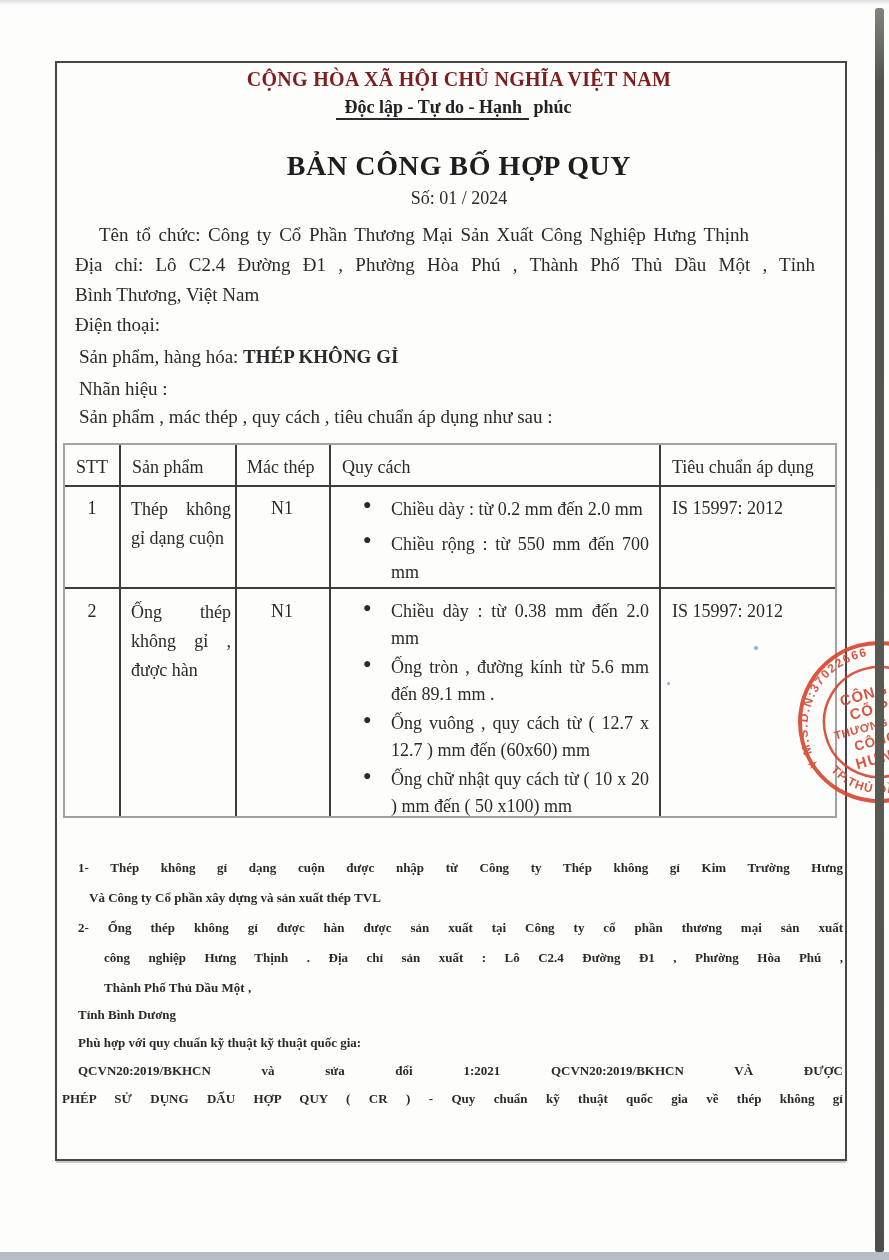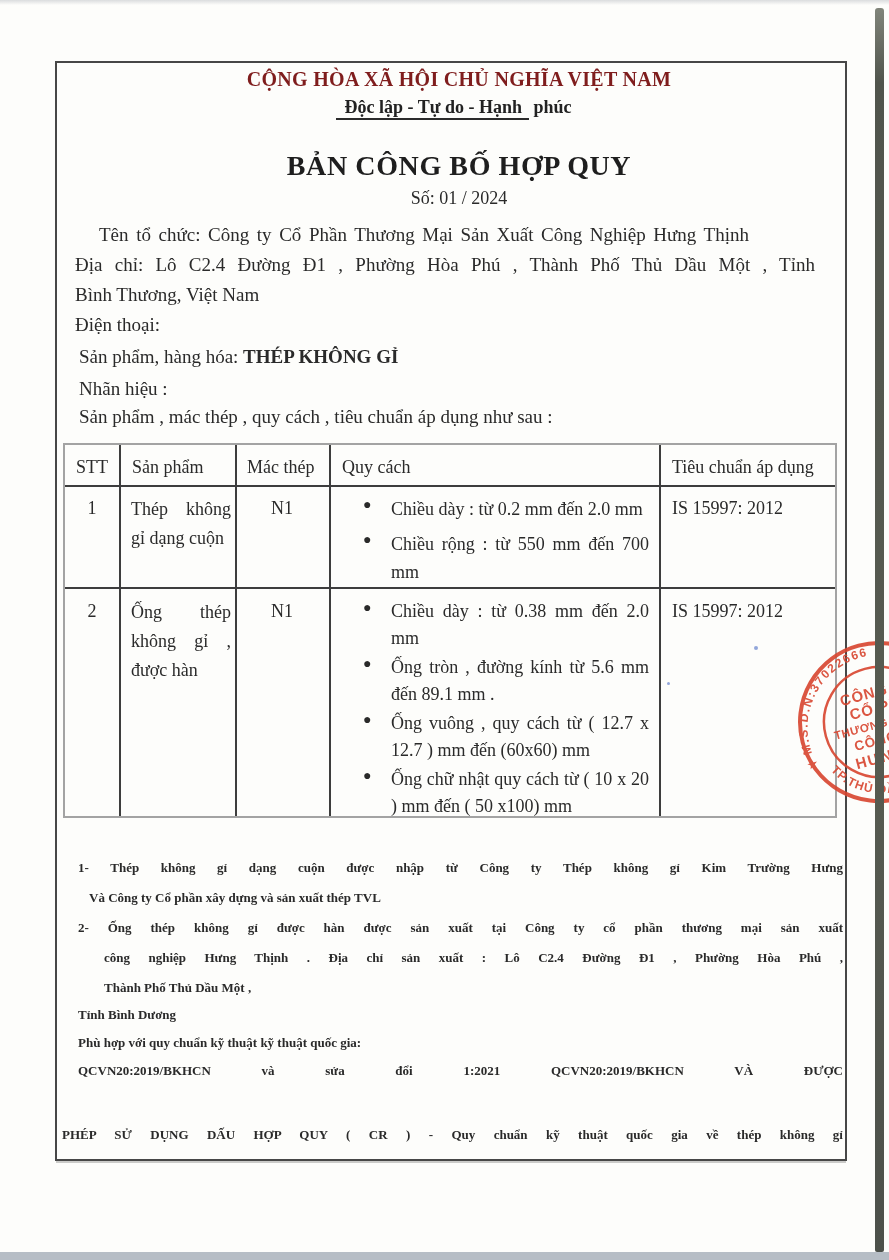--- a/index.html
+++ b/index.html
@@ -65,21 +65,21 @@
   
   .note{font-size:13px;font-weight:bold;}
   .n1a{left:78px;top:860px;width:765px;}
   .n1b{left:74px;top:890px;margin-left:15px;}
   .n2a{left:78px;top:920px;width:765px;}
   .n2b{left:104px;top:950px;width:739px;}
   .n2c{left:104px;top:980px;}
   .n3{left:78px;top:1007px;}
   .n4{left:78px;top:1035px;}
   .n5a{left:78px;top:1063px;width:765px;}
-  .n5b{left:62px;top:1091px;width:781px;margin-top:36px;}
+  .n5b{left:62px;top:1091px;width:781px;}
   
   .stamp{position:absolute;left:764px;top:607px;opacity:.9;}
   .stamp text{fill:#d8452f;font-family:"Liberation Sans","DejaVu Sans",sans-serif;font-weight:bold;}
 </style>
 </head>
 <body>
 
 <div class="page">
 
   <div class="abs top-tint"></div>

